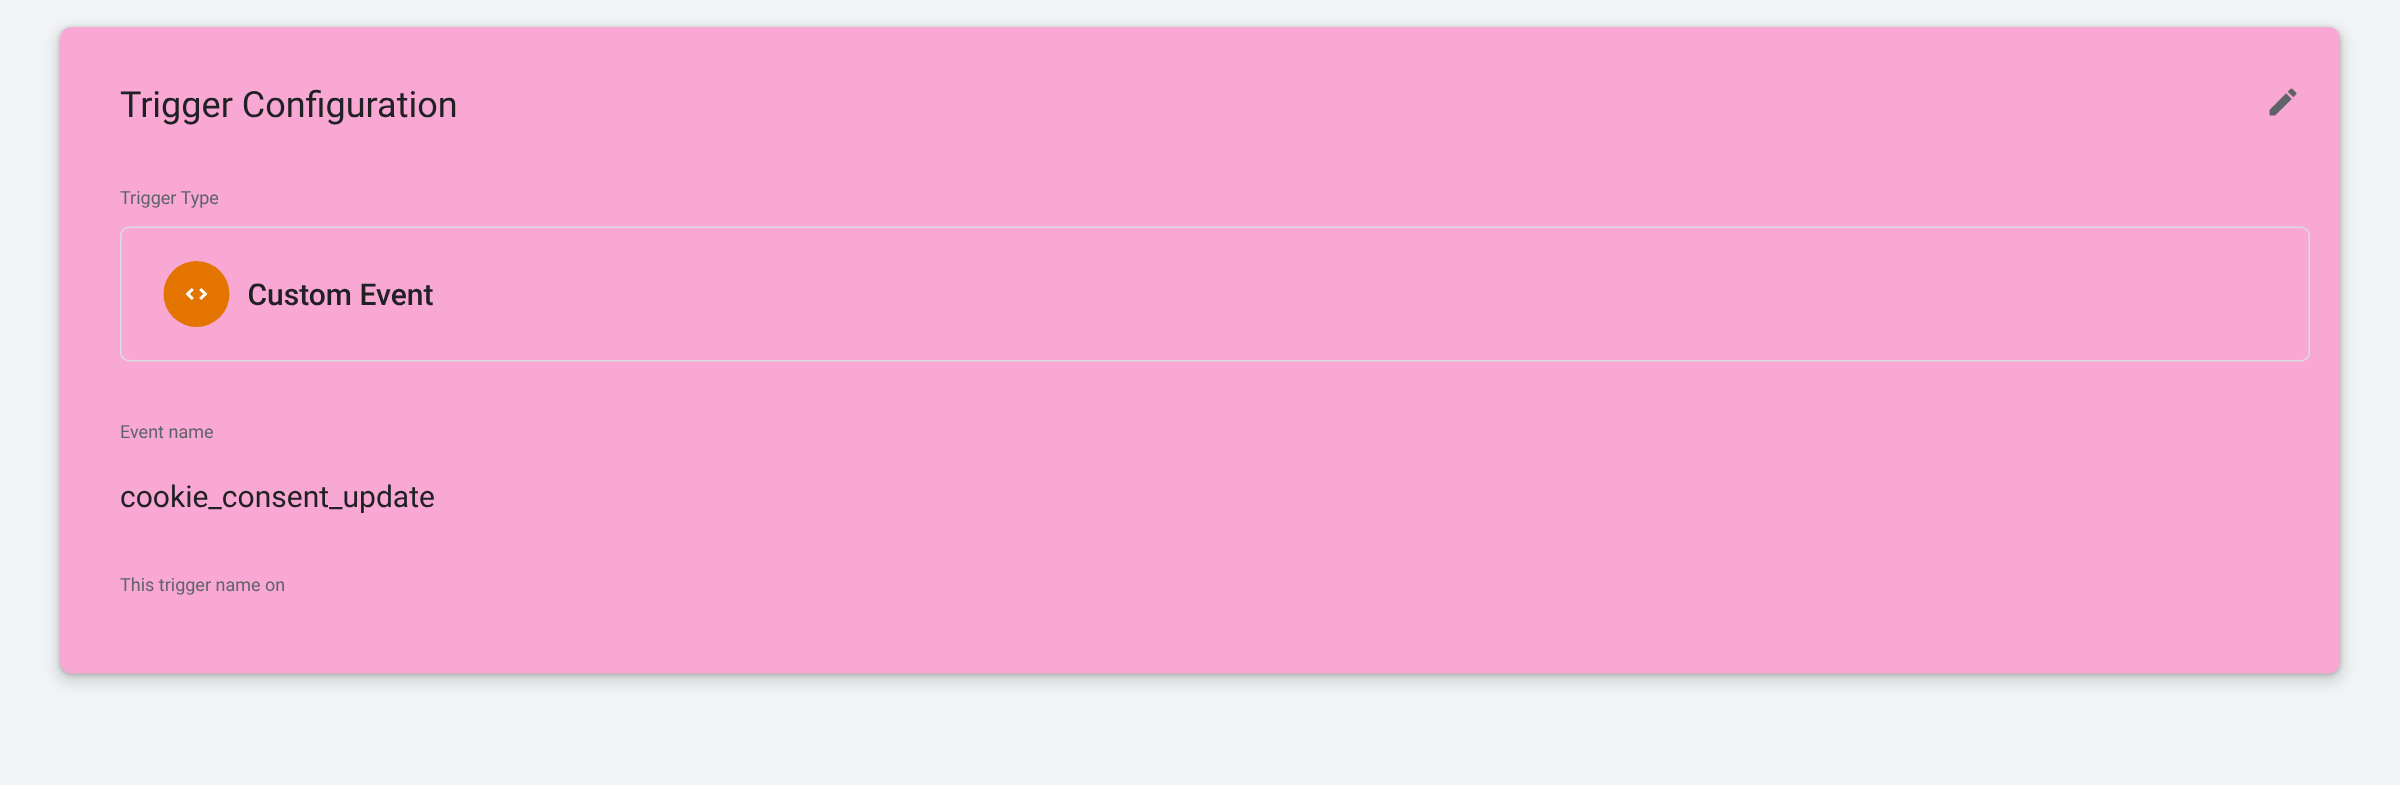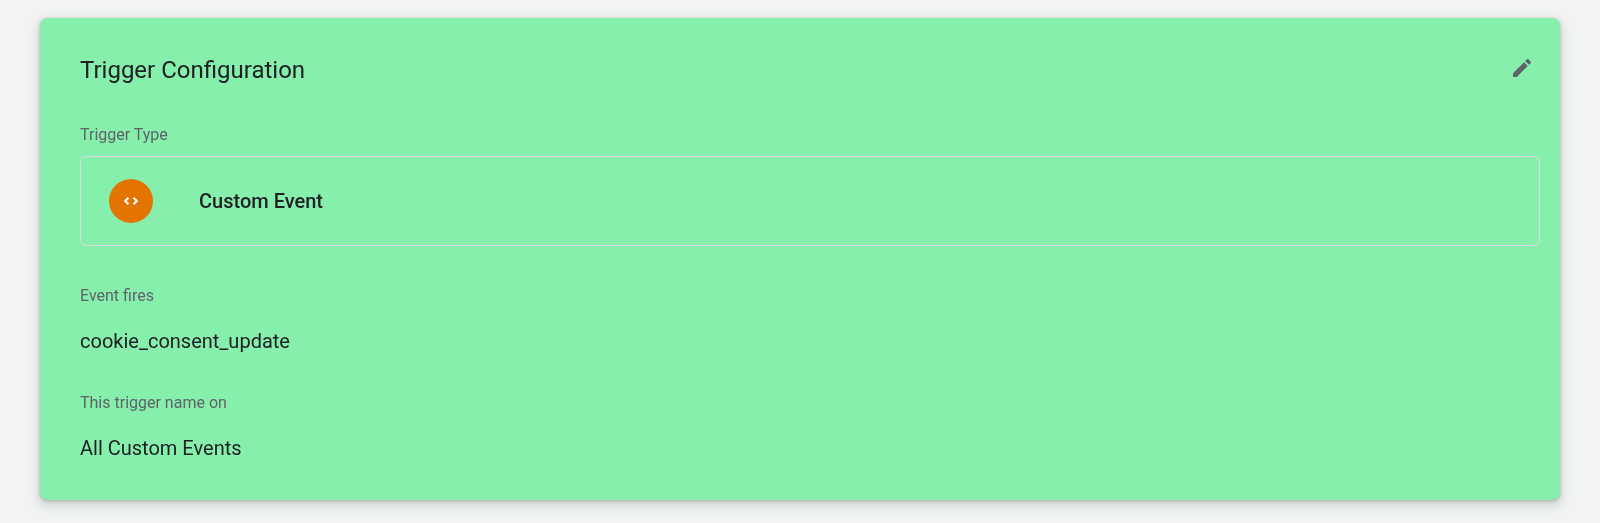--- a/index.html
+++ b/index.html
@@ -7,21 +7,21 @@
       padding: 0;
       box-sizing: border-box;
     }
     body {
       font-family: 'Google Sans', 'Roboto', Arial, sans-serif;
       background: #f1f3f4;
       padding: 18px 40px 30px 40px;
       color: #202124;
     }
     .card {
-      background: #86efac;
+      background: #f9a8d4;
       border-radius: 8px;
       box-shadow: 0 1px 3px rgba(60,64,67,0.3), 0 4px 8px 3px rgba(60,64,67,0.15);
       padding: 32px 20px 40px 40px;
       position: relative;
     }
     .card-header {
       display: flex;
       align-items: center;
       justify-content: space-between;
       margin-bottom: 36px;
@@ -41,32 +41,32 @@
       display: flex;
       align-items: center;
       justify-content: center;
     }
     .edit-btn svg {
       width: 24px;
       height: 24px;
       fill: #5f6368;
     }
     .section-label {
-      font-size: 16px;
+      font-size: 12px;
       color: #5f6368;
       font-weight: 400;
       margin-bottom: 12px;
     }
     .type-box {
       border: 1px solid #dadce0;
       border-radius: 6px;
       padding: 22px 28px;
       display: flex;
       align-items: center;
-      gap: 46px;
+      gap: 12px;
       margin-bottom: 40px;
     }
     .type-icon {
       width: 44px;
       height: 44px;
       border-radius: 50%;
       background: #e37400;
       display: flex;
       align-items: center;
       justify-content: center;
@@ -118,21 +118,20 @@
     <div class="type-icon">
       <svg viewBox="0 0 24 24">
           <polyline points="9 8 5 12 9 16"></polyline>
           <polyline points="15 8 19 12 15 16"></polyline>
         </svg>
     </div>
     <div class="type-name">Custom Event</div>
   </div>
 
   <div class="field-group">
-    <div class="section-label">Event fires</div>
+    <div class="section-label">Event name</div>
     <div class="field-value">cookie_consent_update</div>
   </div>
 
   <div class="field-group">
     <div class="section-label">This trigger name on</div>
-    <div class="field-value">All Custom Events</div>
   </div>
 </div>
 
 </body></html>

